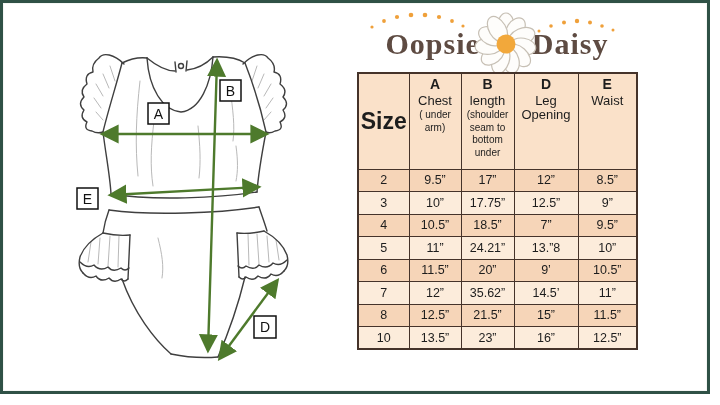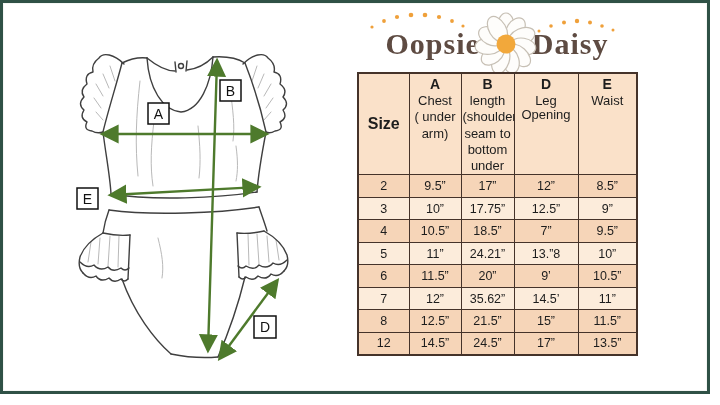--- a/index.html
+++ b/index.html
@@ -47,24 +47,24 @@
     border-collapse:collapse;table-layout:fixed;
     font-family:"Liberation Sans", sans-serif;color:#1d1d1d;
     border:2px solid var(--tborder);
   }
   table.size-chart th, table.size-chart td{
     border:1px solid var(--tborder);text-align:center;padding:0 1px;
     overflow:hidden;
   }
   thead tr{height:96px;background:var(--header-bg);}
   th{vertical-align:top;font-weight:normal;padding-top:3px;}
-  th.size-th{vertical-align:middle;font-size:16px;font-weight:bold;padding-top:0;}
+  th.size-th{vertical-align:middle;font-size:23px;font-weight:bold;padding-top:0;}
   th .letter{font-size:14px;font-weight:bold;line-height:1.25;padding-top:2px;}
   th .colname{font-size:13px;line-height:1.15;}
-  th .note{font-size:13px;line-height:1.25;margin-top:1px;}
+  th .note{font-size:10px;line-height:1.25;margin-top:1px;}
   tbody tr{height:22.5px;}
   tbody tr.dark{background:var(--row-dark);}
   tbody tr.light{background:var(--row-light);}
   tbody td{font-size:12.5px;}
 </style>
 </head>
 <body>
 
 <div class="frame"></div>
 
@@ -285,21 +285,21 @@
         <td>14.5’</td>
         <td>11”</td>
       </tr>
       <tr class="dark">
         <td>8</td>
         <td>12.5”</td>
         <td>21.5”</td>
         <td>15”</td>
         <td>11.5”</td>
       </tr>
-      <tr class="dark">
-        <td>12</td>
-        <td>14.5”</td>
-        <td>24.5”</td>
-        <td>17”</td>
+      <tr class="light">
+        <td>10</td>
         <td>13.5”</td>
+        <td>23”</td>
+        <td>16”</td>
+        <td>12.5”</td>
       </tr>
     </tbody>
 </table>
 
 </body></html>

